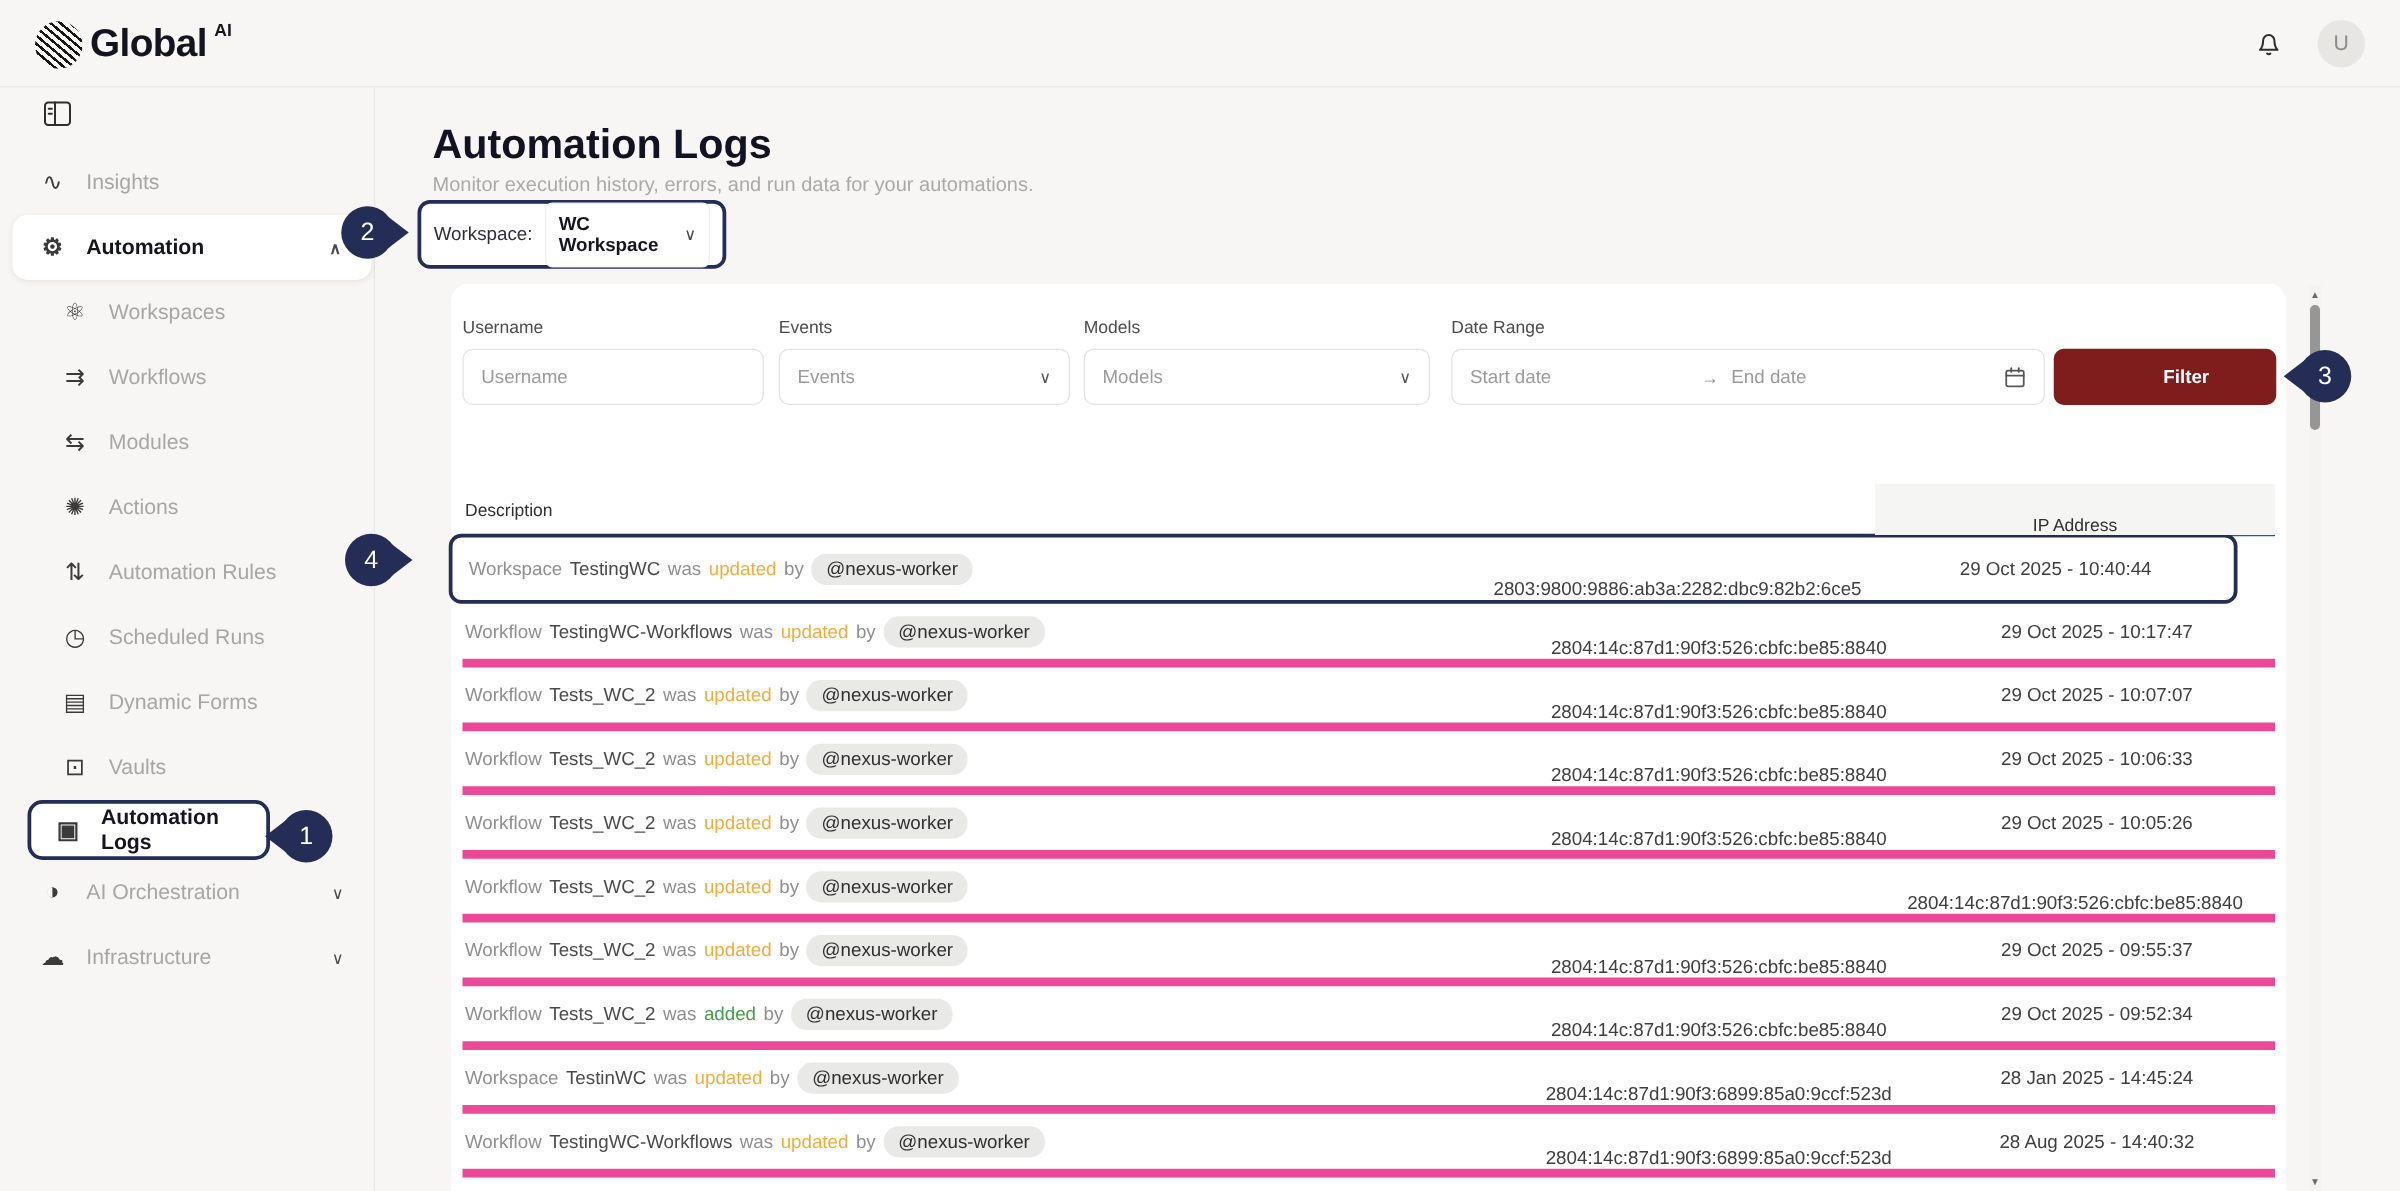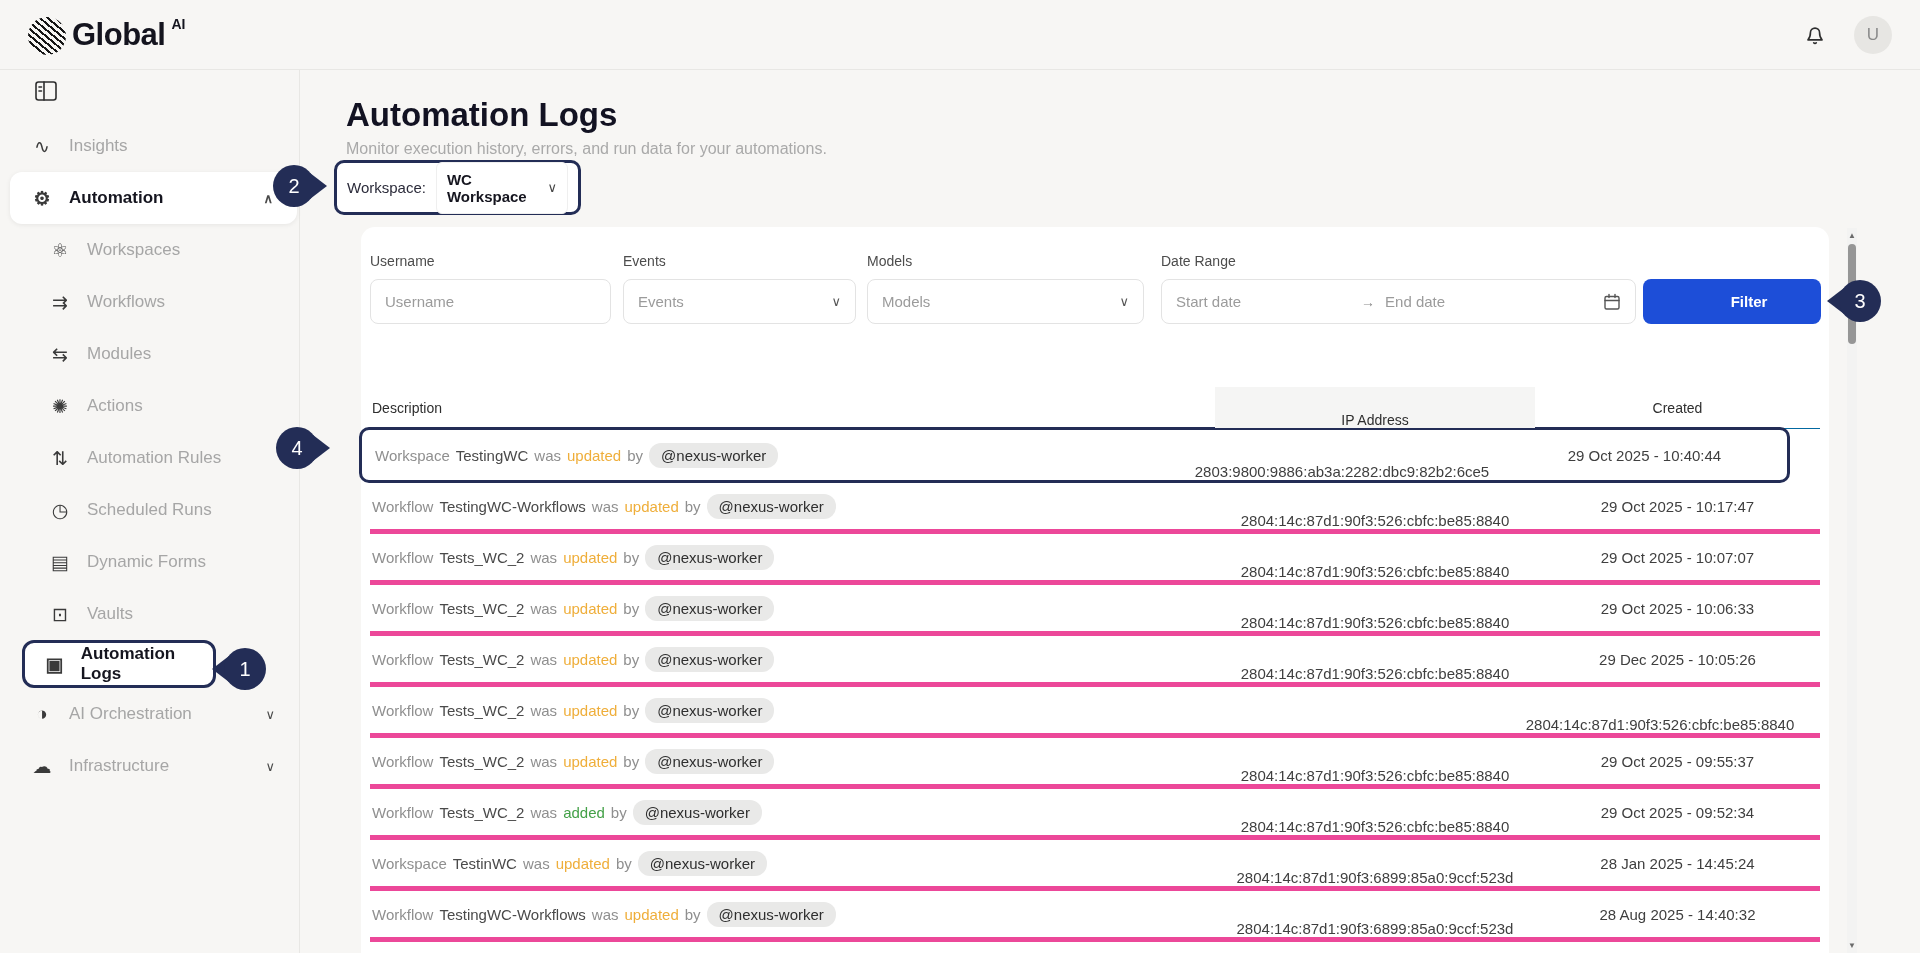--- a/index.html
+++ b/index.html
@@ -50,35 +50,35 @@
                       font-size:15px; font-weight:700; color:#15151f; cursor:pointer; }
   .workspace-select .chev { font-weight:400; color:#444; font-size:13px; }
 
   
   .content-card { position:absolute; left:361px; top:227px; width:1468px; height:726px;
                   background:#fff; border-radius:14px 14px 0 0; }
   .f-label { position:absolute; top:26px; font-size:14px; color:#4c4c4c; }
   .f-box { position:absolute; top:52px; height:45px; background:#fff; border:1px solid #e3e3e3;
            border-radius:8px; display:flex; align-items:center; padding:0 14px; font-size:15px; color:#9b9b9b; }
   .f-box .chev { margin-left:auto; color:#555; font-size:13px; }
-  .filter-btn { position:absolute; top:52px; left:1282px; width:178px; height:45px; background:#1d4ed8;
+  .filter-btn { position:absolute; top:52px; left:1282px; width:178px; height:45px; background:#7f1d1d;
                 color:#fff; border:none; border-radius:8px; font-size:15px; font-weight:700;
                 font-family:"Liberation Sans",sans-serif; cursor:pointer;padding-left:34px; }
   .date-sep { color:#8b8b8b; margin:0 10px; font-size:14px; }
   .cal { width:18px; height:18px; margin-left:auto; }
 
   
   .tbl { position:absolute; left:9px; right:9px; top:160px; }
   .t-head { display:flex; align-items:stretch; height:42px; border-bottom:1px solid #0369a1; }
   .t-cell-desc { flex:1; display:flex; align-items:center; padding-left:2px; }
   .t-cell-ip { width:320px; display:flex; align-items:flex-end; justify-content:center; }
   .t-cell-created { width:285px; display:flex; align-items:center; justify-content:center; }
   .t-head .t-cell-ip { background:#f5f5f4; }
   .t-head span { font-size:14px; color:#2e2e2e; }
-  .log-row { display:flex; align-items:stretch; height:51px; border-bottom:5px solid #ec4899; font-size:15px; }
+  .log-row { display:flex; align-items:stretch; height:51px; border-bottom:7px solid #ec4899; font-size:15px; }
   .log-row .t-cell-ip, .log-row .t-cell-created { font-size:15px; color:#3f3f3f; }
   .desc-type { color:#8f8f8f; margin-right:6px; }
   .desc-name { color:#4a4a4a; margin-right:6px; }
   .desc-word { color:#8f8f8f; margin-right:6px; }
   .desc-event { font-weight:400; margin-right:6px; }
   .user-pill { background:#e9e9e8; border-radius:12px; padding:4px 12px; color:#2f2f2f; }
   .log-row.highlighted { border:3px solid #232d56; border-radius:10px; height:56px;
                          margin:-2px 30px 0 -11px; padding-left:11px; }
 
   
@@ -234,23 +234,20 @@
     <button class="filter-btn">Filter</button>
 
     <div class="tbl">
       <div class="t-head">
         <div class="t-cell-desc">
             <span>Description</span>
           </div>
         <div class="t-cell-ip">
             <span>IP Address</span>
           </div>
-        <div class="t-cell-created">
-            <span>Created</span>
-          </div>
       </div>
       <div id="table-body">
           <div class="log-row highlighted">
     <div class="t-cell-desc">
       <span class="desc-type">Workspace</span>
       <span class="desc-name">TestingWC</span>
       <span class="desc-word">was</span>
       <span class="desc-event" style="color: rgb(239, 174, 58);">updated</span>
       <span class="desc-word">by</span>
       <span class="user-pill">@nexus-worker</span>
@@ -297,21 +294,21 @@
           <div class="log-row">
     <div class="t-cell-desc">
       <span class="desc-type">Workflow</span>
       <span class="desc-name">Tests_WC_2</span>
       <span class="desc-word">was</span>
       <span class="desc-event" style="color: rgb(239, 174, 58);">updated</span>
       <span class="desc-word">by</span>
       <span class="user-pill">@nexus-worker</span>
     </div>
     <div class="t-cell-ip">2804:14c:87d1:90f3:526:cbfc:be85:8840</div>
-    <div class="t-cell-created">29 Dec 2025 - 10:05:26</div>
+    <div class="t-cell-created">29 Oct 2025 - 10:05:26</div>
   </div>
           <div class="log-row">
     <div class="t-cell-desc">
       <span class="desc-type">Workflow</span>
       <span class="desc-name">Tests_WC_2</span>
       <span class="desc-word">was</span>
       <span class="desc-event" style="color: rgb(239, 174, 58);">updated</span>
       <span class="desc-word">by</span>
       <span class="user-pill">@nexus-worker</span>
     </div>

